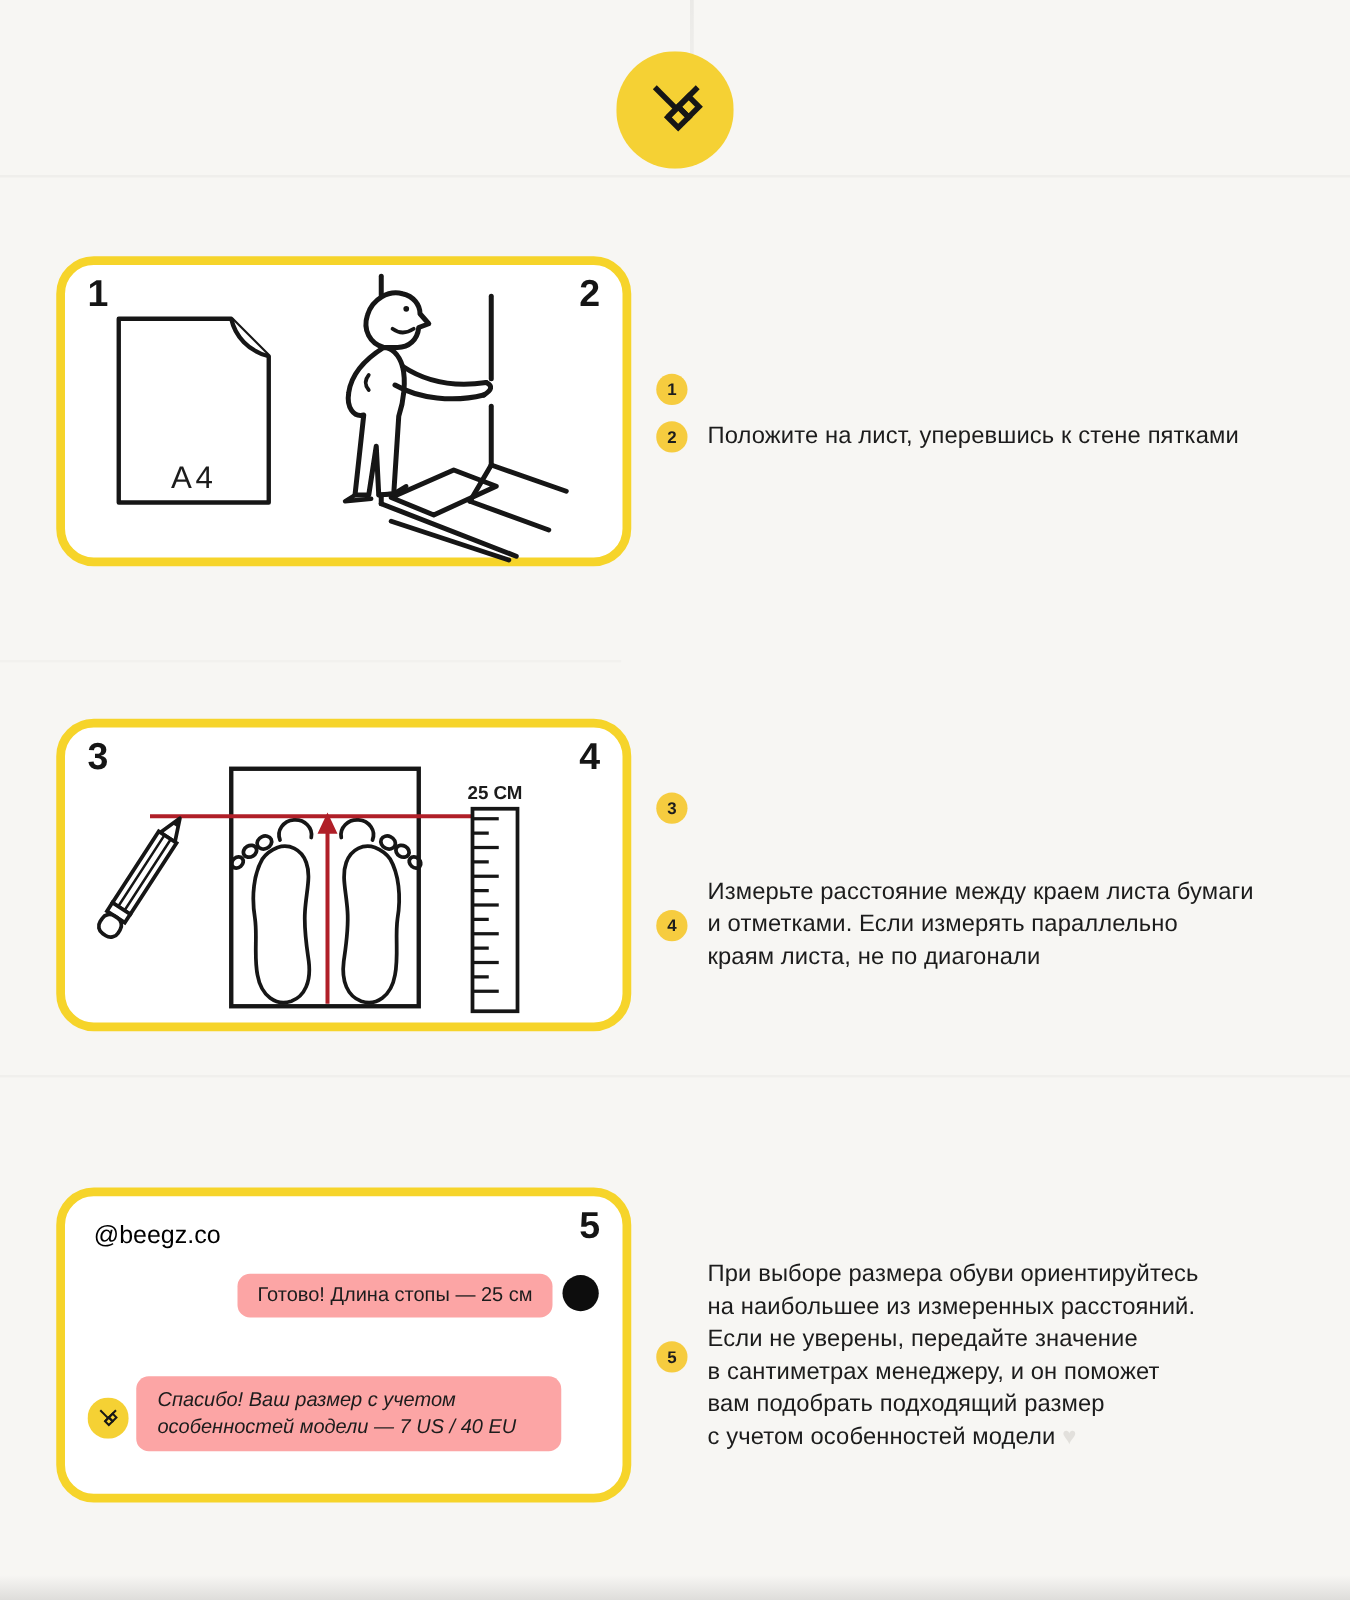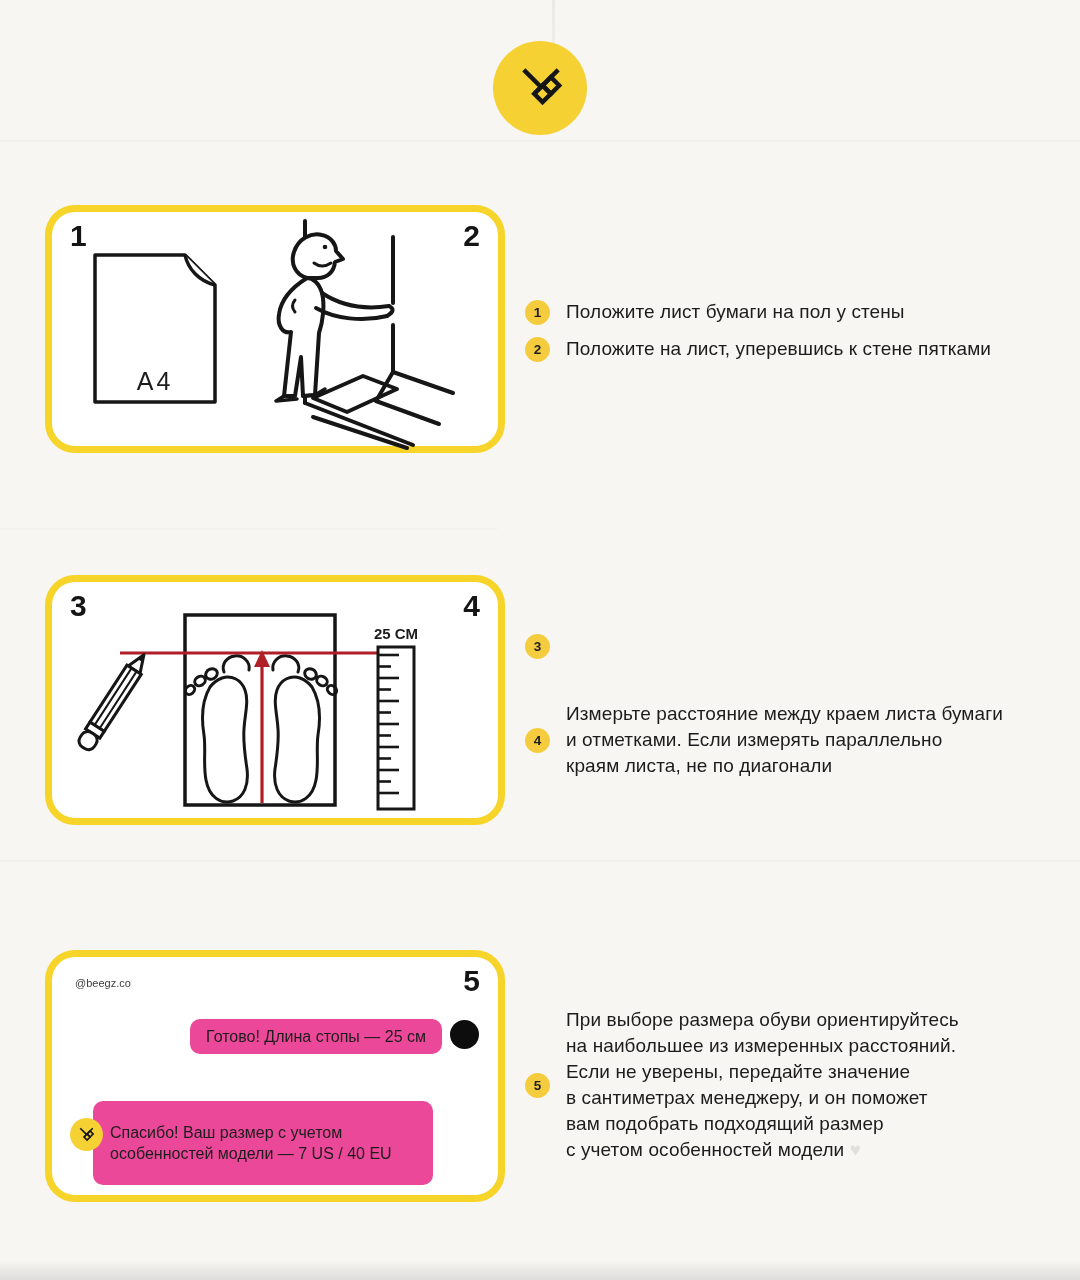--- a/index.html
+++ b/index.html
@@ -27,24 +27,24 @@
 
   
   .step{position:absolute;left:525px;display:flex;align-items:center;gap:16px;}
   .step .badge{flex:0 0 auto;width:25px;height:25px;border-radius:50%;background:#f6cc3f;color:#1d1d1d;
     font-size:13.5px;font-weight:700;display:flex;align-items:center;justify-content:center;}
   .step .txt{font-size:19px;line-height:26px;color:#1c1c1c;white-space:pre-line;letter-spacing:.1px;font-weight:500;}
   .step .heart{color:#e2e0dc;font-size:19px;}
   #step1{top:299px;} #step2{top:336px;} #step3{top:634px;} #step4{top:701px;} #step5{top:1007px;}
 
   
-  .handle{position:absolute;left:23px;top:20px;font-size:11px;color:#404040;text-align:right;}
-  .bubble{position:absolute;background:#ec4899;border-radius:10px;color:#1c1c1c;font-size:16px;line-height:21px;}
+  .handle{position:absolute;left:23px;top:20px;font-size:20px;color:#000000;text-align:right;}
+  .bubble{position:absolute;background:#fca5a5;border-radius:10px;color:#1c1c1c;font-size:16px;line-height:21px;}
   .bubble.user{right:56px;top:62px;padding:7px 16px;white-space:nowrap;}
-  .bubble.bot{left:41px;top:144px;max-width:306px;padding:21px 17px;}
+  .bubble.bot{left:57px;top:144px;max-width:306px;padding:9px 17px;font-style:italic;}
   .avatar-dot{position:absolute;right:19px;top:63px;width:29px;height:29px;border-radius:50%;background:#0d0d0d;}
   .avatar-bee{position:absolute;left:18px;top:161px;width:33px;height:33px;}
 
   svg .ink{stroke:#161616;fill:none;stroke-width:4;stroke-linecap:round;stroke-linejoin:round;}
   svg .ink-thin{stroke:#161616;fill:none;stroke-width:3;stroke-linecap:round;stroke-linejoin:round;}
   svg .wht{fill:#ffffff;}
   svg text{font-family:"Liberation Sans","DejaVu Sans",sans-serif;}
 </style>
 </head>
 <body>
@@ -178,21 +178,20 @@
     <div class="avatar-bee">
       <svg width="33" height="33">
         <circle cx="16.5" cy="16.5" r="16.5" fill="#f5d134"></circle>
         <use href="#beegz-mark" x="7" y="7" width="19" height="19"></use>
       </svg>
     </div>
   </section>
 
   <div class="step" id="step1">
     <span class="badge">1</span>
-    <span class="txt">Положите лист бумаги на пол у стены</span>
   </div>
   <div class="step" id="step2">
     <span class="badge">2</span>
     <span class="txt">Положите на лист, уперевшись к стене пятками</span>
   </div>
   <div class="step" id="step3">
     <span class="badge">3</span>
   </div>
   <div class="step" id="step4">
     <span class="badge">4</span>

